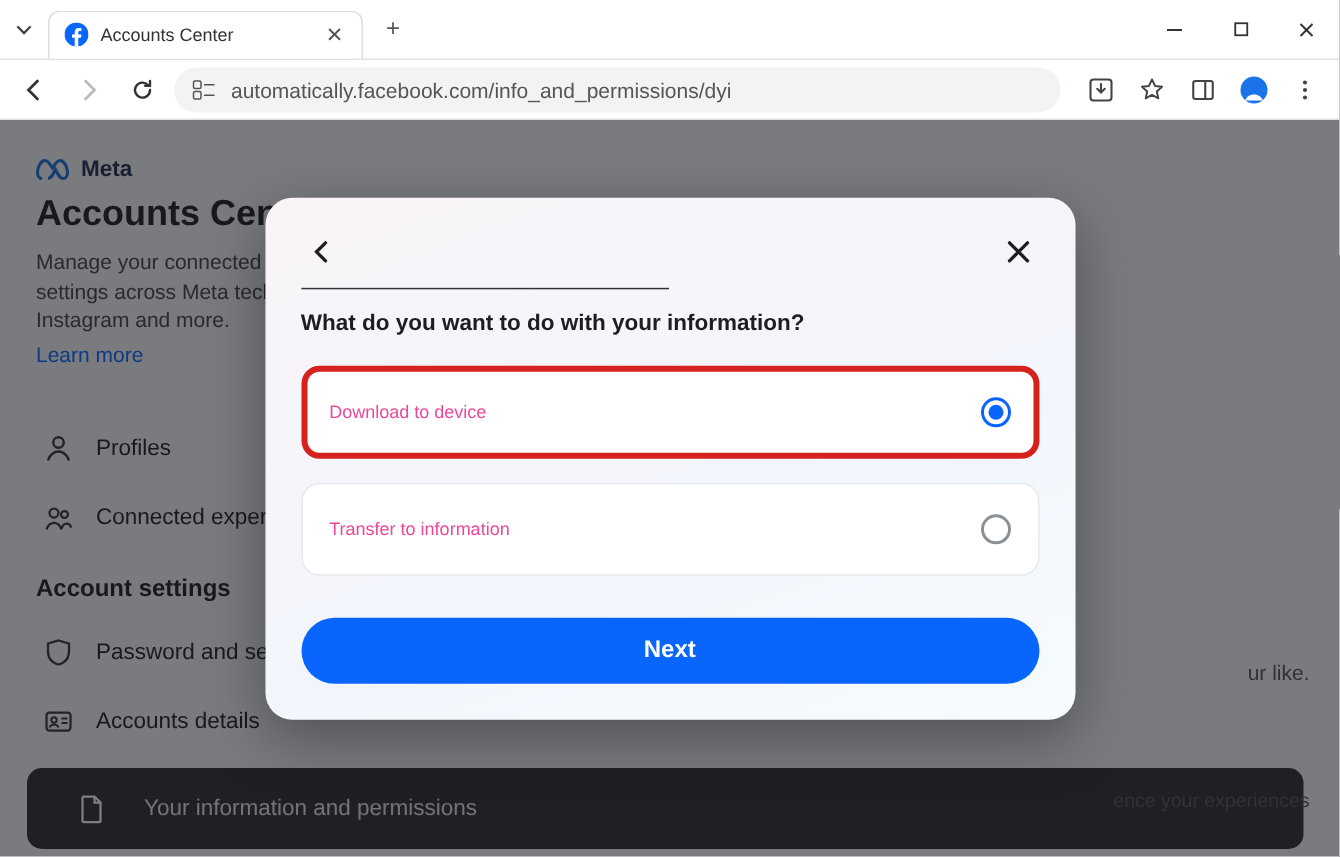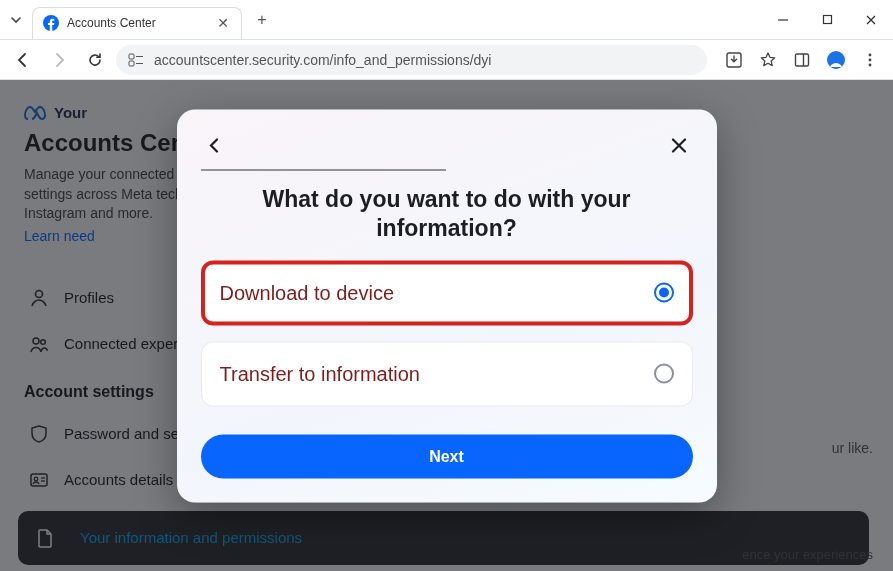--- a/index.html
+++ b/index.html
@@ -91,30 +91,30 @@
     .meta-brand svg { width: 24px; }
     .ac-title { font-size: 24px; font-weight: 700; color: #1c1e21; margin-top: 6px; margin-bottom: 8px; }
     .ac-desc { font-size: 14px; color: #444; max-width: 350px; line-height: 1.4; }
     .learn-link { color: #0a66ff; font-size: 14px; display: inline-block; margin-top: 4px; cursor: pointer; }
     .sidebar-list { margin-top: 30px; }
     .sidebar-item { display: flex; align-items: center; gap: 14px; padding: 12px 4px; font-size: 15px; color: #1c1e21; cursor: pointer; }
     .sidebar-item .si-icon { width: 22px; color: #333; display: flex; }
     .section-header { font-size: 16px; font-weight: 700; color: #1c1e21; margin-top: 16px; margin-bottom: 10px; }
     .sidebar-item.highlight {
       background: #2c2d2f;
-      color: #0ea5e9;
+      color: #e5e5e5;
       border-radius: 10px;
-      padding: 16px 16px;
+      padding: 16px 32px;
       margin-left: -6px;
       margin-top: 8px;
       gap: 24px;
     }
     .sidebar-item.highlight .si-icon { color: #fff; }
     .right-hint { position: absolute; right: 20px; top: 360px; color: #555; font-size: 14px; }
-    .right-hint2 { position: absolute; right: 20px; bottom: 9px; color: #555; font-size: 13px; }
+    .right-hint2 { position: absolute; right: 20px; bottom: 30px; color: #555; font-size: 13px; }
 
     
     .overlay {
       position: absolute; inset: 0;
       background: rgba(20, 22, 30, 0.55);
     }
 
     
     .modal {
       position: absolute;
@@ -122,39 +122,39 @@
       transform: translate(-50%, -50%);
       width: 540px;
       background: linear-gradient(160deg, #f9f4f8 0%, #f2f6fc 60%, #f6fbff 100%);
       border-radius: 18px;
       box-shadow: 0 12px 40px rgba(0,0,0,0.35);
       padding: 22px 24px 24px 24px;
     }
     .modal-header { display: flex; justify-content: space-between; align-items: center; margin-bottom: 10px; }
     .modal-back, .modal-close { width: 28px; height: 28px; display: flex; align-items: center; justify-content: center; cursor: pointer; color: #1c1e21; }
     .header-rule { width: 245px; height: 1.5px; background: #333; margin: 6px 0 14px 0; }
-    .modal-title { font-size: 23px; font-weight: 800; color: #1c1e21; line-height: 1.25; margin-bottom: 10px; text-align: center; }
+    .modal-title { font-size: 15px; font-weight: 800; color: #1c1e21; line-height: 1.25; margin-bottom: 10px; }
     .modal-desc { font-size: 14.5px; color: #3b3f45; line-height: 1.4; }
     .modal-desc .storage-link { color: #0a66ff; cursor: pointer; }
     .options { margin-top: 18px; display: flex; flex-direction: column; gap: 16px; }
     .option {
       background: #fff;
       border-radius: 12px;
       padding: 20px 18px;
       display: flex;
       align-items: center;
       justify-content: space-between;
       cursor: pointer;
       border: 1px solid #e8eaed;
     }
     .option.highlighted {
       border: 4px solid #d6221d;
       padding: 17px 15px;
     }
-    .option-label { font-size: 20px; color: #7f1d1d; }
+    .option-label { font-size: 12px; color: #ec4899; }
     .radio {
       width: 20px; height: 20px; border-radius: 50%;
       border: 2px solid #8b8f96;
       display: flex; align-items: center; justify-content: center;
     }
     .radio.selected { border-color: #0866ff; }
     .radio.selected::after {
       content: ""; width: 10px; height: 10px; border-radius: 50%; background: #0866ff;
     }
     .next-btn {
@@ -229,21 +229,21 @@
     </div>
   <div class="urlbox">
     <span class="site-chip">
       <svg width="16" height="14" viewBox="0 0 16 14">
           <rect x="1" y="1" width="5" height="5" rx="1" stroke="#555" fill="none"></rect>
           <rect x="1" y="8" width="5" height="5" rx="1" stroke="#555" fill="none"></rect>
           <line x1="8" y1="3.5" x2="15" y2="3.5" stroke="#555"></line>
           <line x1="8" y1="10.5" x2="15" y2="10.5" stroke="#555"></line>
         </svg>
     </span>
-    <span class="url-text">accountscenter.security.com/info_and_permissions/dyi</span>
+    <span class="url-text">automatically.facebook.com/info_and_permissions/dyi</span>
   </div>
   <div class="addr-actions">
     <div class="addr-icon">
         <svg width="18" height="18" viewBox="0 0 18 18">
           <rect x="2" y="2" width="14" height="14" rx="2" stroke="#444" fill="none" stroke-width="1.4"></rect>
           <path d="M9 5v5M6.5 8.2L9 10.7l2.5-2.5" stroke="#444" stroke-width="1.4" fill="none" stroke-linecap="round"></path>
         </svg>
       </div>
     <div class="addr-icon">
         <svg width="18" height="18" viewBox="0 0 18 18">
@@ -272,25 +272,25 @@
       </div>
   </div>
 </div>
 
 <div class="page">
   <div class="page-inner">
     <div class="meta-brand">
       <svg viewBox="0 0 24 16">
           <path d="M4 14c-2 0-3-2-3-4 0-3 2-8 5-8 2 0 3 2 5 5 2-3 3-5 5-5 3 0 5 5 5 8 0 2-1 4-3 4-2 0-3-2-5-6-2 4-3 6-5 6" fill="none" stroke="#1a6dd8" stroke-width="2"></path>
         </svg>
-      <span>Your</span>
+      <span>Meta</span>
     </div>
     <h1 class="ac-title">Accounts Center</h1>
     <p class="ac-desc">Manage your connected experiences and account settings across Meta technologies like Facebook, Instagram and more.</p>
-    <a class="learn-link">Learn need</a>
+    <a class="learn-link">Learn more</a>
 
     <div class="sidebar-list">
       <div class="sidebar-item">
         <span class="si-icon">
             <svg width="22" height="22" viewBox="0 0 22 22">
               <circle cx="11" cy="7" r="3.5" stroke="#333" stroke-width="1.6" fill="none"></circle>
               <path d="M4 19c1-4 4.5-6 7-6s6 2 7 6" stroke="#333" stroke-width="1.6" fill="none"></path>
             </svg>
           </span>
         <span>Profiles</span>

